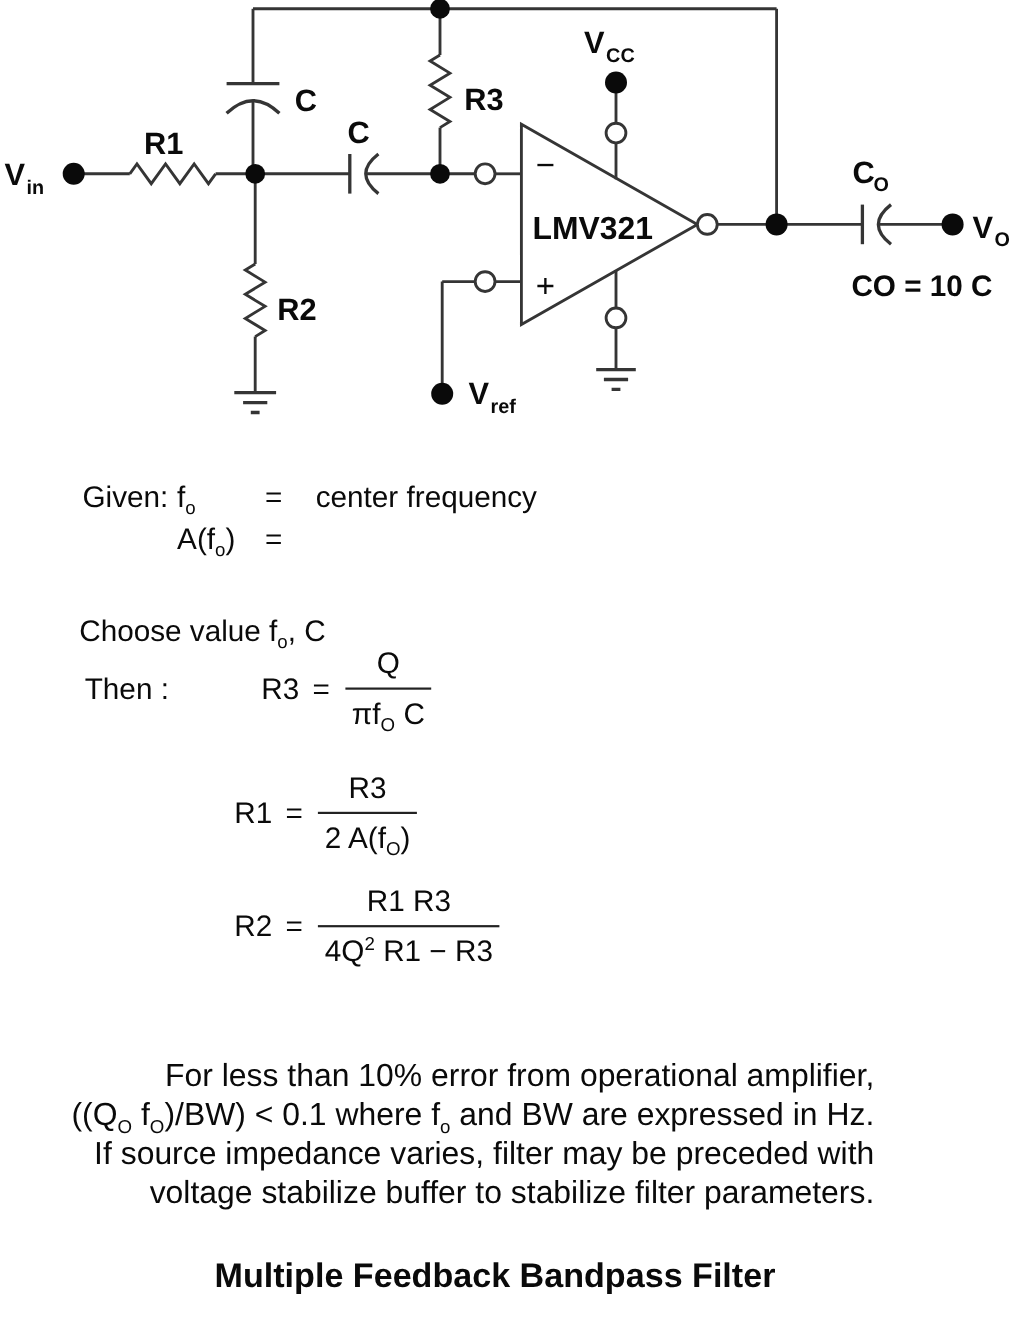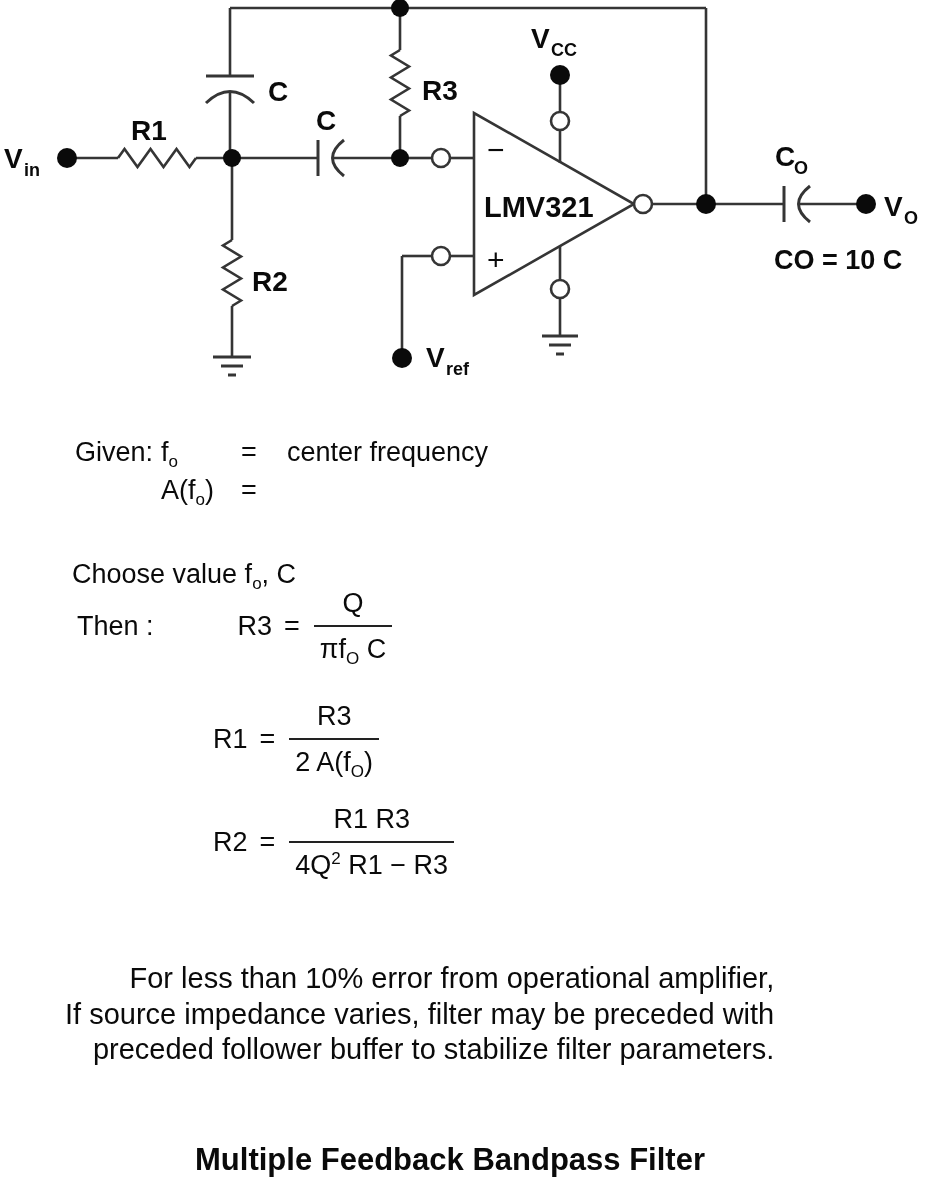--- a/index.html
+++ b/index.html
@@ -186,17 +186,18 @@
   <span class="eq-lhs">R2</span>
   <span class="eq-sign">=</span>
   <span class="frac">
     <span class="num">R1 R3</span>
     <span class="den"><span>4Q</span><sup>2</sup><span> R1 − R3</span></span>
   </span>
 </div>
 
 <div class="notes">
   <div>For less than 10% error from operational amplifier,</div>
+  <div><span>((Q</span><sub>O</sub><span> f</span><sub>O</sub><span>)/BW) &lt; 0.1 where f</span><sub>o</sub><span> and BW are expressed in Hz.</span></div>
   <div>If source impedance varies, filter may be preceded with</div>
-  <div>preceded follower buffer to stabilize filter parameters.</div>
+  <div>voltage stabilize buffer to stabilize filter parameters.</div>
 </div>
 
 <div class="title">Multiple Feedback Bandpass Filter</div>
 
 </body></html>

